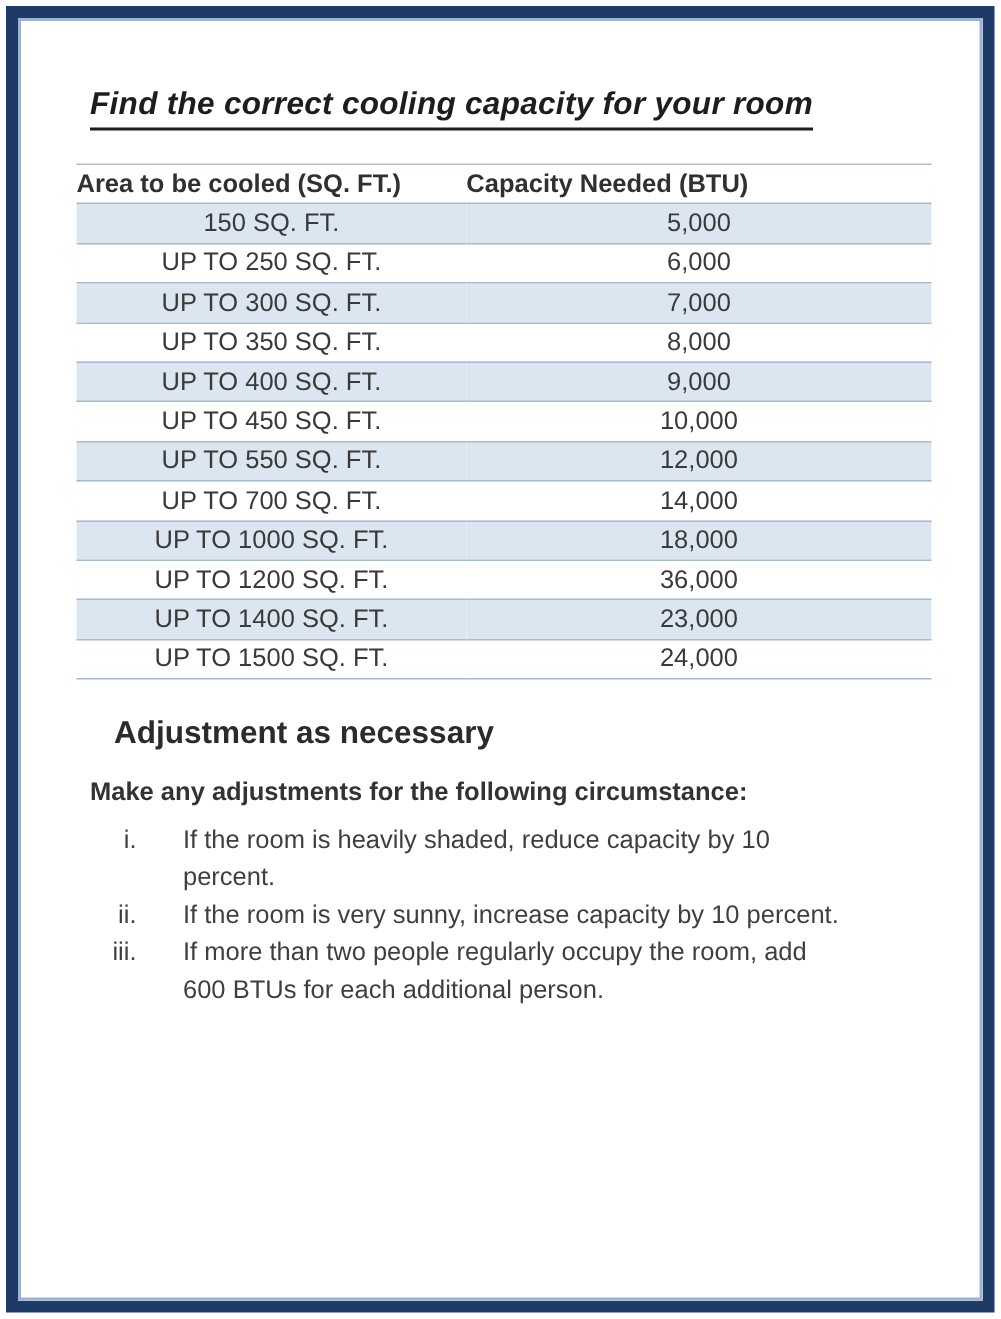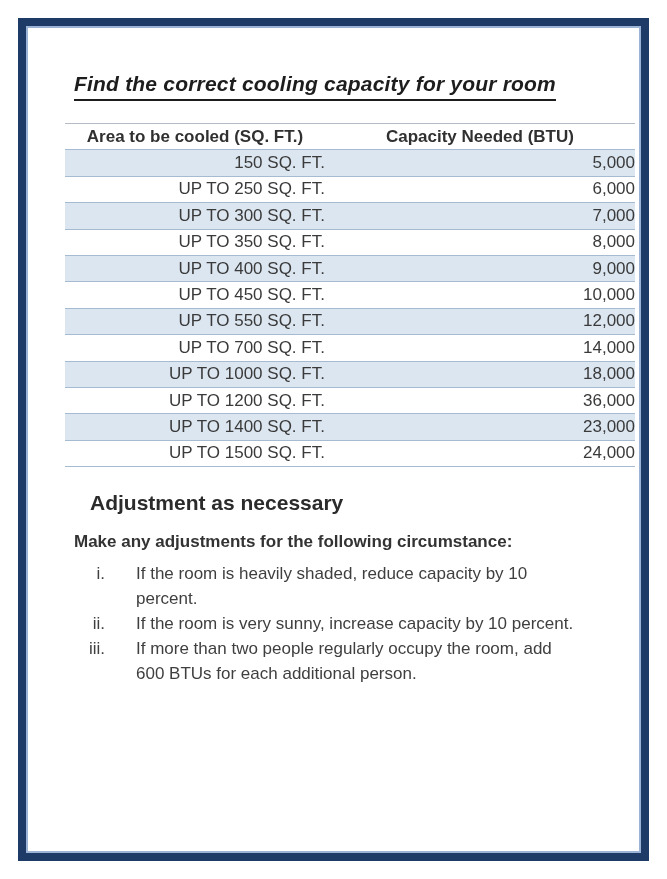--- a/index.html
+++ b/index.html
@@ -1,19 +1,19 @@
 <!DOCTYPE html>
 <html><head>
 <meta charset="utf-8">
 <style>
   html, body { margin: 0; padding: 0; background: #ffffff; }
   .page {
     box-sizing: border-box;
     width: 667px; height: 879px;
-    padding: 18px;
+    padding: 4px;
     background: #ffffff;
     font-family: "Liberation Sans", "DejaVu Sans", sans-serif;
     position: relative;
   }
   .frame {
     box-sizing: border-box;
     width: 100%; height: 100%;
     border: 8px solid #1e3a66;
   }
   .frame-inner {
@@ -55,29 +55,29 @@
     font-size: 17px;
     color: #3a3a3a;
     table-layout: fixed;
   }
   table.cooling-table col.c1 { width: 45.6%; }
   table.cooling-table col.c2 { width: 54.4%; }
   table.cooling-table th {
     font-weight: bold;
     color: #303030;
     height: 25.4px;
-    text-align: center;
+    text-align: left;
     padding: 0;
     border-top: 1px solid #b4bcc6;
     border-bottom: 1px solid #a6bad1;
     background: #ffffff;
   }
   table.cooling-table td {
     height: 25.4px;
-    text-align: right;
+    text-align: center;
     padding: 0;
   }
   table.cooling-table tbody tr { border-bottom: 1px solid #a6bad1; }
   table.cooling-table tbody tr:nth-child(odd) td { background: #dce6f1; }
   h2.adjust-heading {
     margin: 24px 0 0 25px;
     font-size: 21px;
     font-weight: bold;
     color: #2b2b2b;
   }

